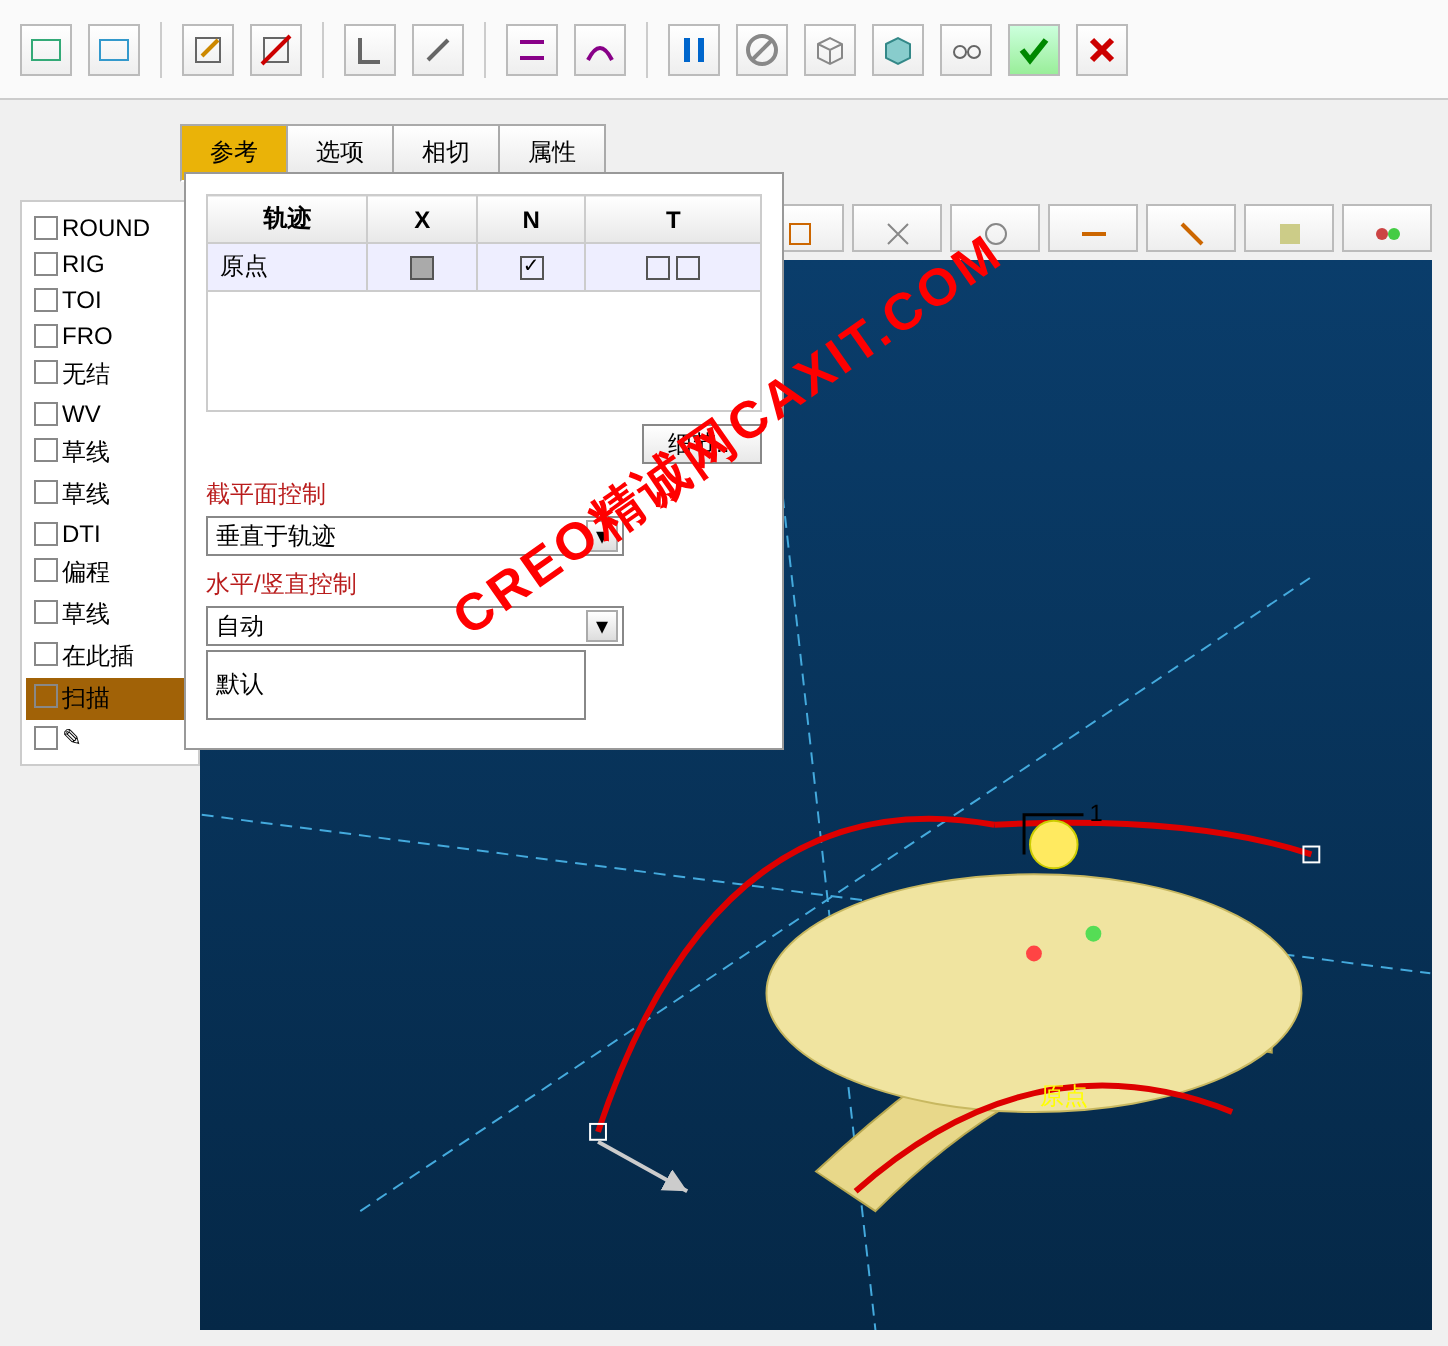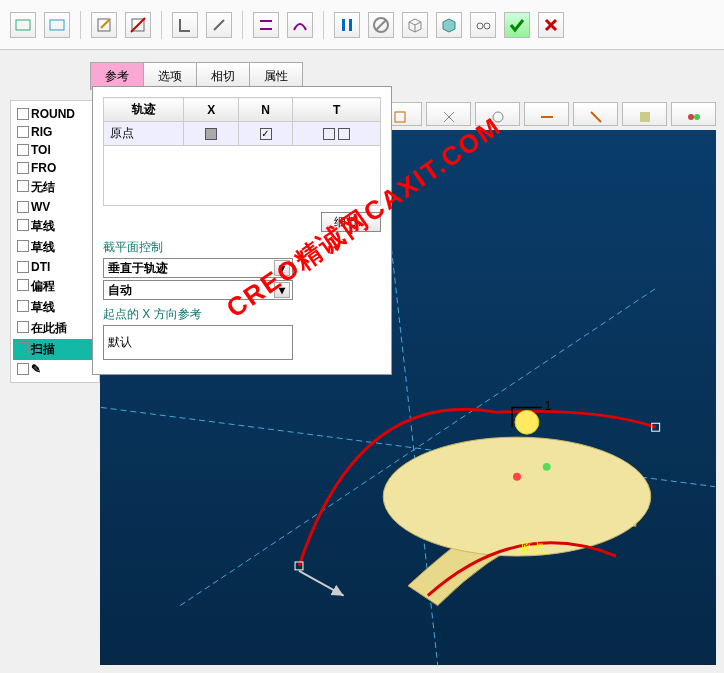--- a/index.html
+++ b/index.html
@@ -5,41 +5,41 @@
 * { box-sizing: border-box; margin: 0; padding: 0; font-family: "Microsoft YaHei", Arial, sans-serif; font-size: 12px; }
 body { width: 724px; height: 673px; background: #f0f0f0; position: relative; overflow: hidden; }
 
 .toolbar-top { height: 50px; background: #fafafa; border-bottom: 1px solid #ccc; display: flex; align-items: center; padding: 4px 10px; gap: 8px; }
 .tbtn { width: 26px; height: 26px; border: 1px solid #bbb; background: linear-gradient(#fff,#eee); display: flex; align-items: center; justify-content: center; cursor: pointer; }
 .tbtn svg { width: 18px; height: 18px; }
 .sep { width: 1px; height: 28px; background: #ccc; margin: 0 2px; }
 
 .tabs-bar { position: absolute; left: 90px; top: 62px; display: flex; }
 .tab { padding: 5px 14px; border: 1px solid #aaa; background: linear-gradient(#fff,#e8e8e8); cursor: pointer; margin-right: -1px; }
-.tab.active { background: #f9a8d4; border-bottom: 1px solid #fff; }
+.tab.active { background: #eab308; border-bottom: 1px solid #fff; }
 
 .left-panel { position: absolute; left: 10px; top: 100px; width: 90px; background: #fff; border: 1px solid #ccc; }
 .left-header { padding: 4px 6px; border-bottom: 1px solid #ccc; background: linear-gradient(#fff,#eee); font-weight: bold; }
 .tree { padding: 4px 2px; }
-.tree-item { padding: 2px 2px 2px 18px; white-space: nowrap; overflow: hidden; position: relative; font-weight: bold; }
+.tree-item { padding: 2px 2px 2px 18px; white-space: nowrap; overflow: hidden; position: relative; }
 .tree-item::before { content: ""; position: absolute; left: 4px; top: 3px; width: 10px; height: 10px; border: 1px solid #888; }
-.tree-item.sel { background: #14b8a6; }
+.tree-item.sel { background: #a16207; }
 
 .dash-panel { position: absolute; left: 92px; top: 86px; width: 300px; background: #fff; border: 1px solid #999; padding: 10px 10px 14px 10px; z-index: 5; }
 .traj-table { width: 100%; border: 1px solid #aaa; border-collapse: collapse; margin-bottom: 8px; }
 .traj-table th, .traj-table td { border: 1px solid #ccc; padding: 3px 6px; text-align: center; margin-left: 28px; }
 .traj-table th { background: linear-gradient(#fff,#e8e8e8); }
 .traj-table td.name { text-align: left; }
 .cb { width: 12px; height: 12px; border: 1px solid #555; display: inline-block; vertical-align: middle; }
 .cb.gray { background: #aaa; }
 .cb.check::after { content: "✓"; font-size: 10px; line-height: 10px; display: block; }
 .detail-row { text-align: right; margin-bottom: 8px; }
 .btn { padding: 2px 12px; border: 1px solid #888; background: linear-gradient(#fff,#e8e8e8); cursor: pointer; margin-top: 20px; }
-.field-label { margin-top: 6px; color: #0f766e; }
-.combo { width: 190px; height: 20px; border: 1px solid #888; background: #fff; display: flex; align-items: center; justify-content: space-between; padding: 0 2px 0 4px; margin-top: 2px; font-weight: bold; }
+.field-label { margin-top: 6px; color: #b91c1c; }
+.combo { width: 209px; height: 20px; border: 1px solid #888; background: #fff; display: flex; align-items: center; justify-content: space-between; padding: 0 2px 0 4px; margin-top: 2px; }
 .combo .arrow { width: 16px; height: 16px; background: linear-gradient(#fff,#ddd); border: 1px solid #aaa; display: flex; align-items: center; justify-content: center; }
 .textfield { width: 190px; height: 35px; border: 1px solid #888; background: #fff; padding: 0 4px; margin-top: 2px; display: flex; align-items: center; }
 
 .secondary-toolbar { position: absolute; right: 8px; top: 102px; display: flex; gap: 4px; z-index: 2; }
 .sbtn { width: 45px; height: 24px; border: 1px solid #bbb; background: linear-gradient(#fff,#eee); display: flex; align-items: flex-end; justify-content: center; cursor: pointer; }
 
 .viewport { position: absolute; left: 100px; top: 130px; right: 8px; bottom: 8px; background: linear-gradient(#0a3d6b,#052847); z-index: 1; overflow: hidden; }
 .viewport svg { width: 100%; height: 100%; }
 
 .watermark { position: absolute; left: 200px; top: 200px; font-size: 26px; color: #f00; font-weight: bold; transform: rotate(-35deg); z-index: 6; pointer-events: none; letter-spacing: 2px; }
@@ -184,26 +184,26 @@
   <div class="detail-row">
     <span class="btn">细节...</span>
   </div>
 
   <div class="field-label">截平面控制</div>
   <div class="combo">
     <span>垂直于轨迹</span>
     <span class="arrow">▾</span>
   </div>
 
+  <div class="field-label">水平/竖直控制</div>
   <div class="combo">
     <span>自动</span>
     <span class="arrow">▾</span>
   </div>
 
-  <div class="field-label">起点的 X 方向参考</div>
   <div class="textfield">
     <span>默认</span>
   </div>
 </div>
 
 <div class="secondary-toolbar">
   <div class="sbtn">
       <svg width="16" height="16">
         <rect x="2" y="2" width="12" height="12" fill="none" stroke="#48c"></rect>
       </svg>

